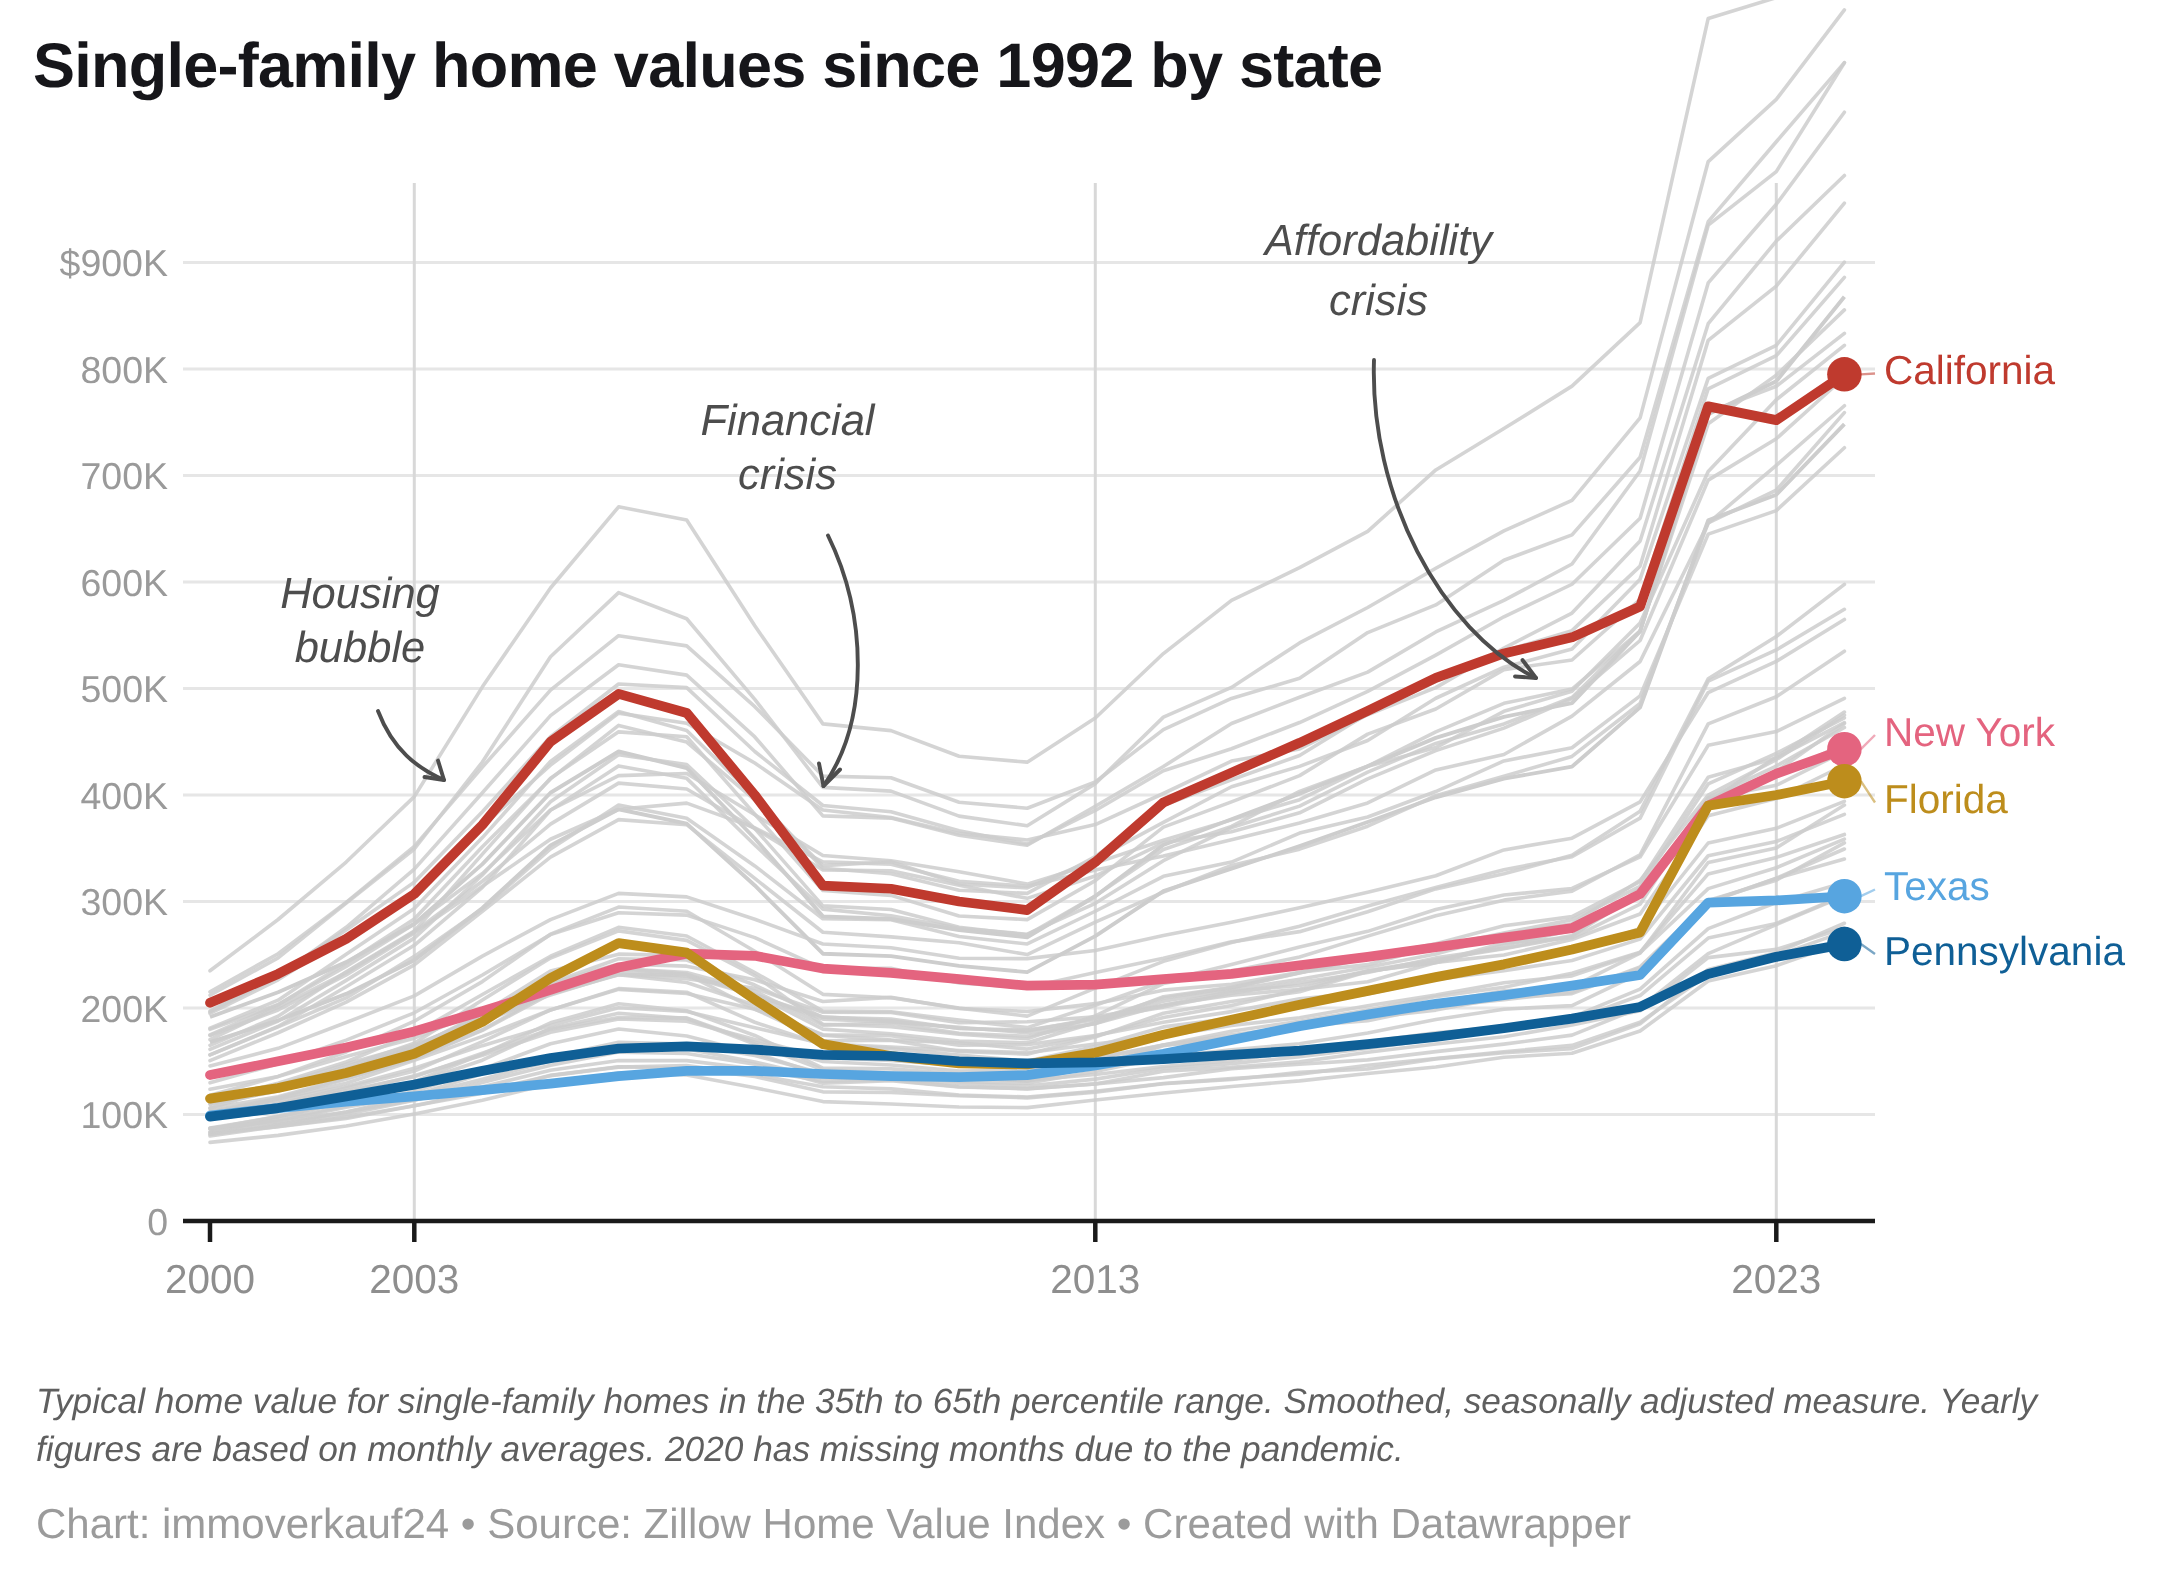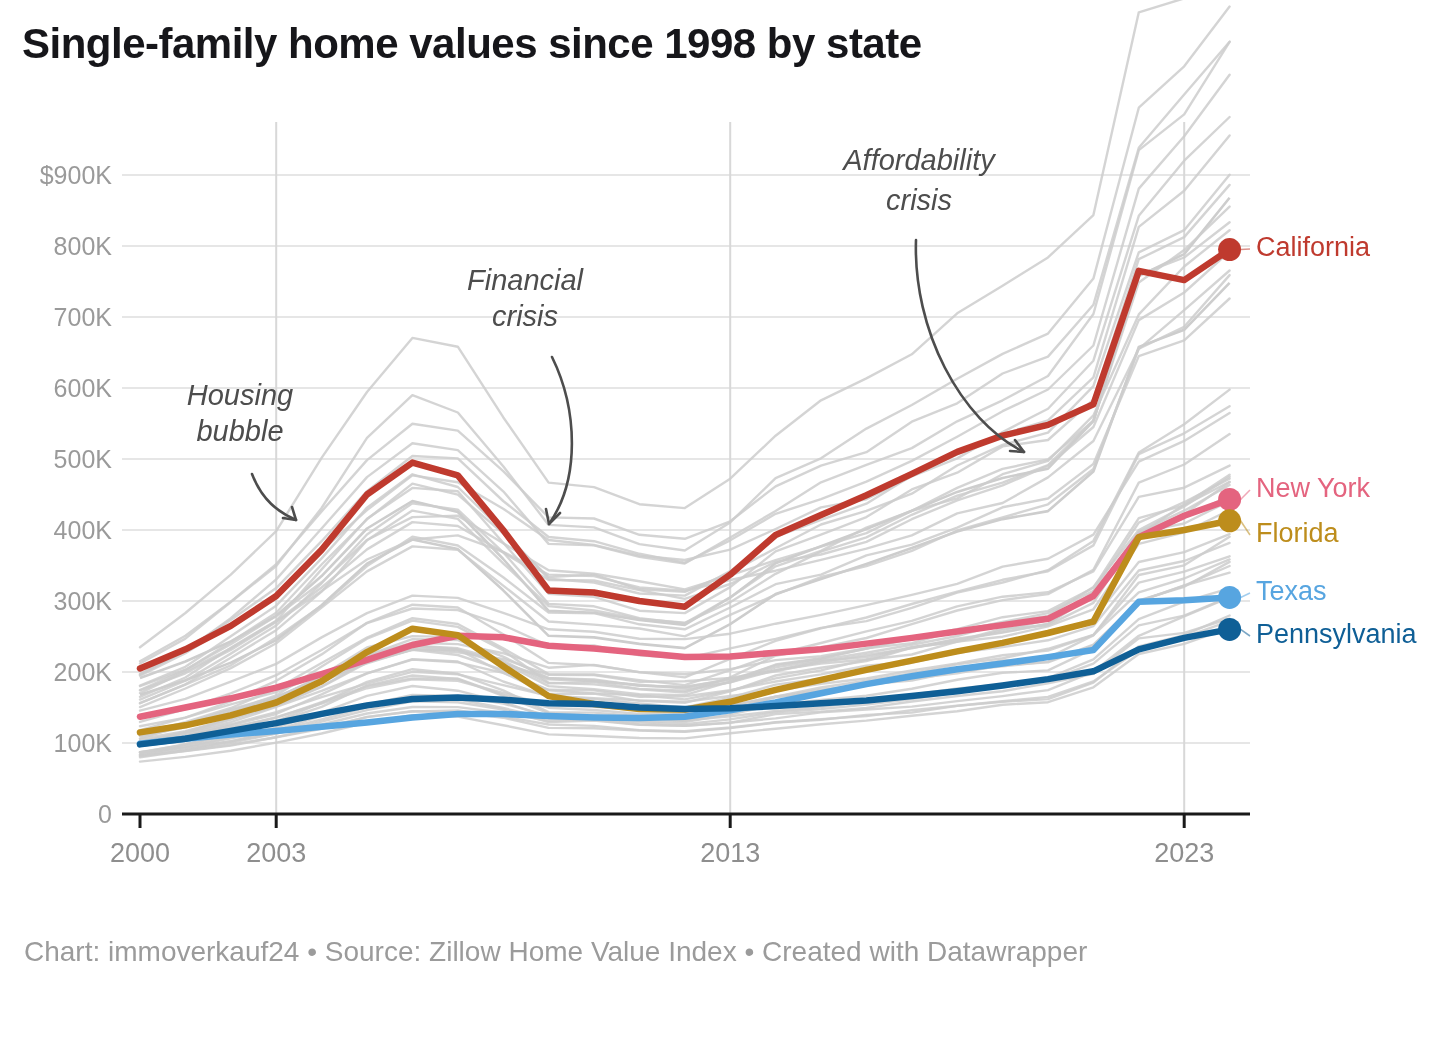--- a/index.html
+++ b/index.html
@@ -74,21 +74,21 @@
     font-size: 28px;
     color: #9b9b9b;
     margin: 18px 0 0 0;
   }
 </style>
 </head>
 <body>
 
 <div id="root">
 
-  <div id="chart-title">Single-family home values since 1998 by state</div>
+  <div id="chart-title">Single-family home values since 1992 by state</div>
 
   <div id="plot-area">
     <svg id="plot-svg" width="1440" height="900" viewBox="0 0 1440 900">
       <g id="gridlines">
           <line x1="122" y1="743" x2="1250" y2="743" stroke="#e6e6e6" stroke-width="2"></line>
           <line x1="122" y1="672" x2="1250" y2="672" stroke="#e6e6e6" stroke-width="2"></line>
           <line x1="122" y1="601" x2="1250" y2="601" stroke="#e6e6e6" stroke-width="2"></line>
           <line x1="122" y1="530" x2="1250" y2="530" stroke="#e6e6e6" stroke-width="2"></line>
           <line x1="122" y1="459" x2="1250" y2="459" stroke="#e6e6e6" stroke-width="2"></line>
           <line x1="122" y1="388" x2="1250" y2="388" stroke="#e6e6e6" stroke-width="2"></line>
@@ -212,16 +212,17 @@
           <path d="M549,524 L560,513 M549,524 L546,509" fill="none" stroke="#4d4d4d" stroke-width="2.6" stroke-linecap="round"></path>
           <text x="919" y="170" class="annotation-text">Affordability</text>
           <text x="919" y="210" class="annotation-text">crisis</text>
           <path d="M916,240 C913,330 960,420 1024,452" fill="none" stroke="#4d4d4d" stroke-width="2.6" stroke-linecap="round"></path>
           <path d="M1024,452 L1010,451 M1024,452 L1015,440" fill="none" stroke="#4d4d4d" stroke-width="2.6" stroke-linecap="round"></path>
         </g>
     </svg>
   </div>
 
   <div id="footer">
+    <p id="desc">Typical home value for single-family homes in the 35th to 65th percentile range. Smoothed, seasonally adjusted measure. Yearly figures are based on monthly averages. 2020 has missing months due to the pandemic.</p>
     <p id="credit">Chart: immoverkauf24 • Source: Zillow Home Value Index • Created with Datawrapper</p>
   </div>
 
 </div>
 
 </body></html>

